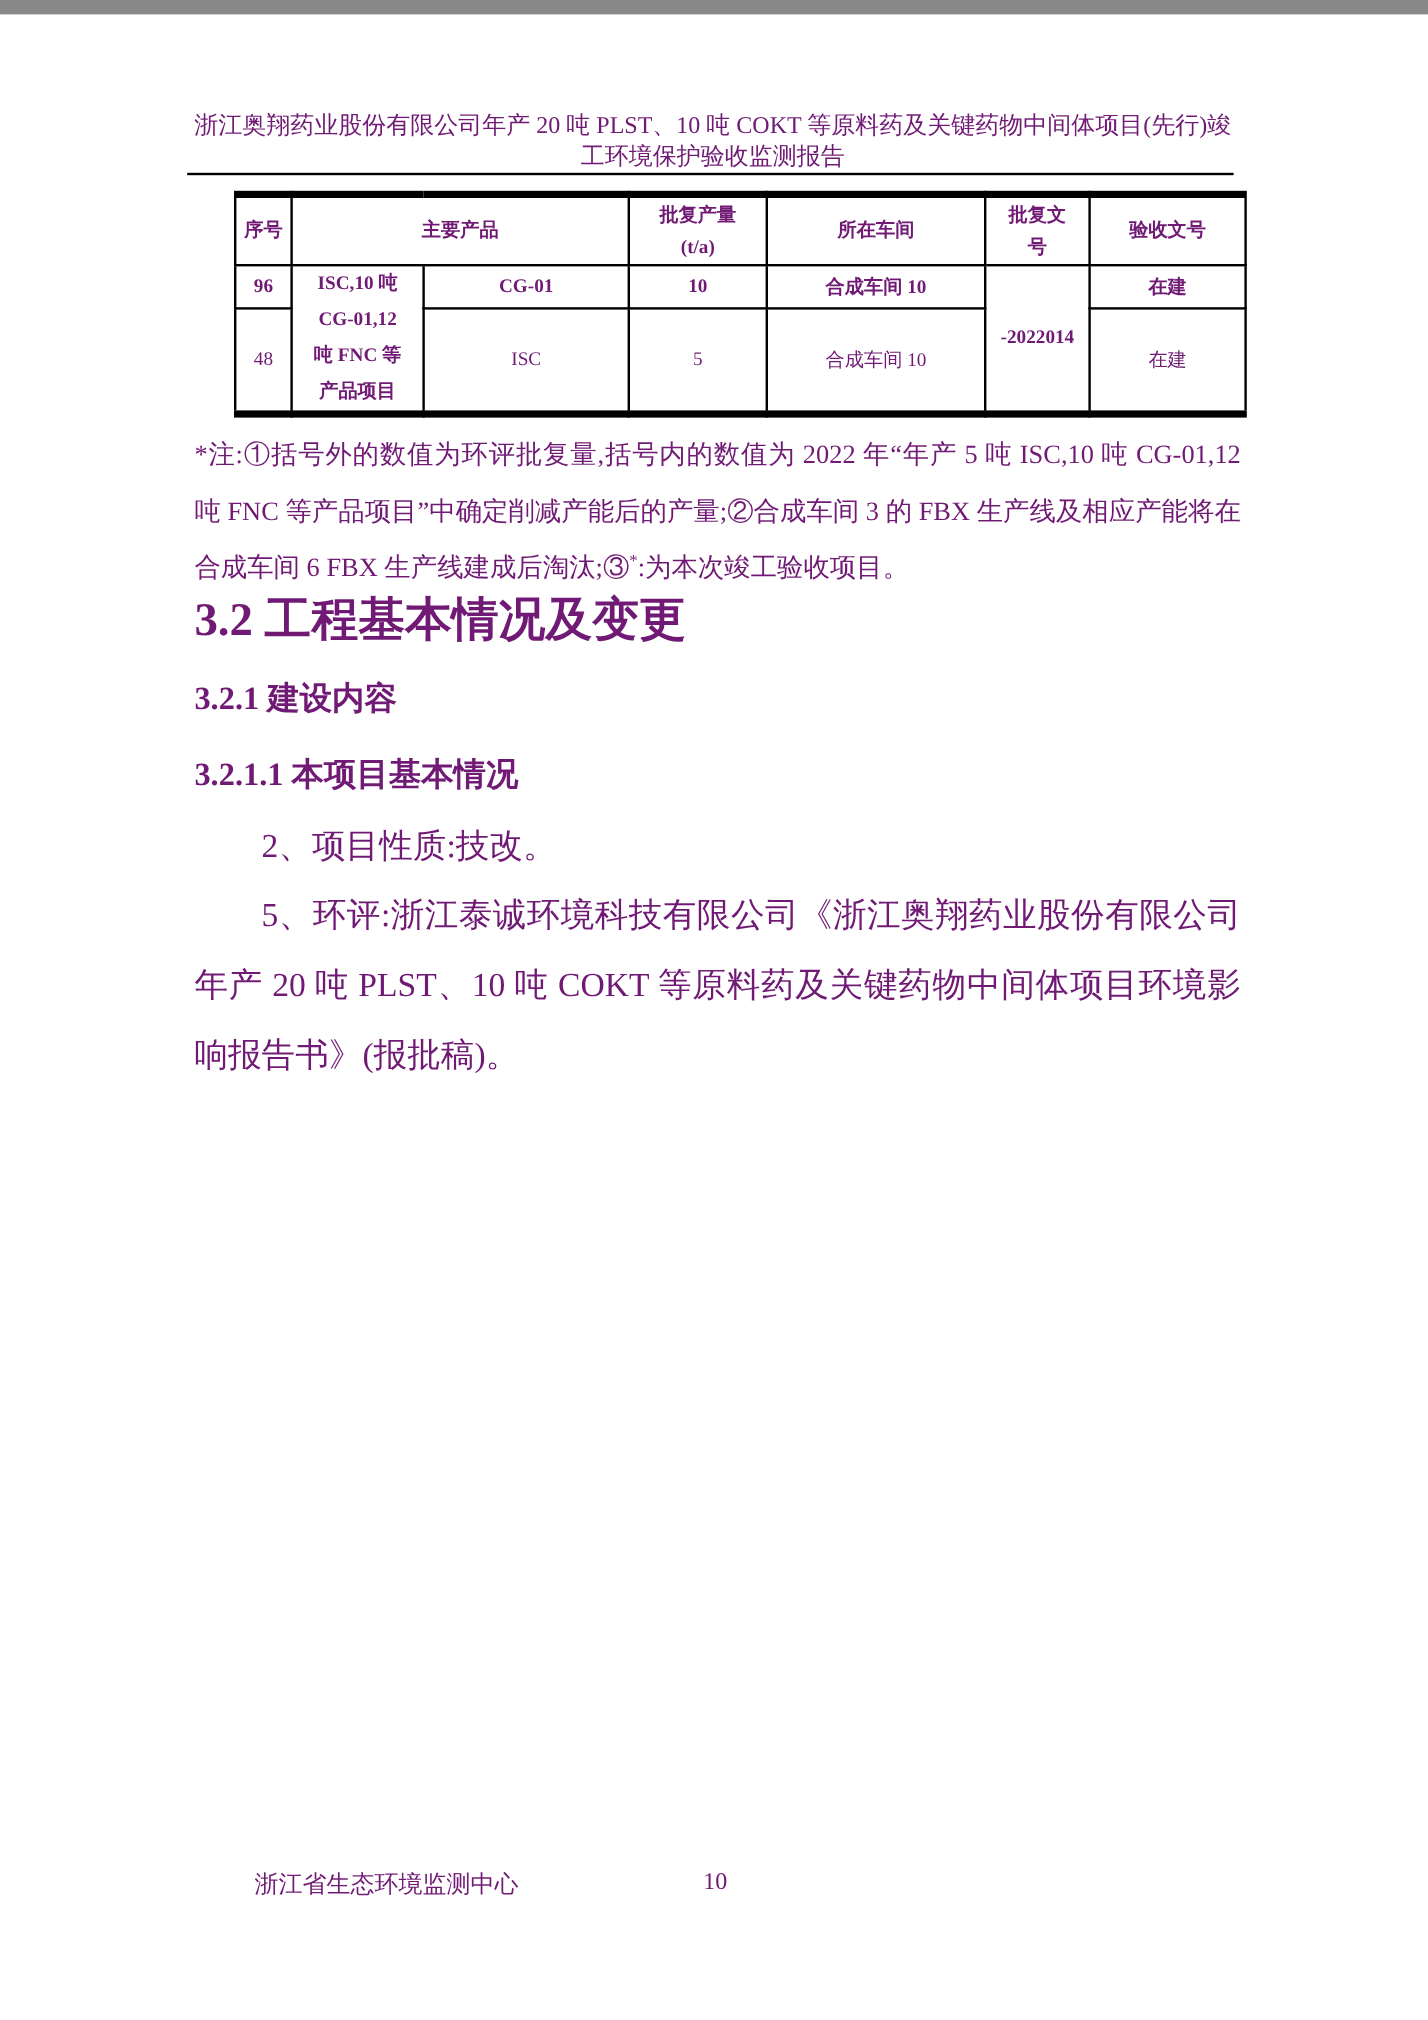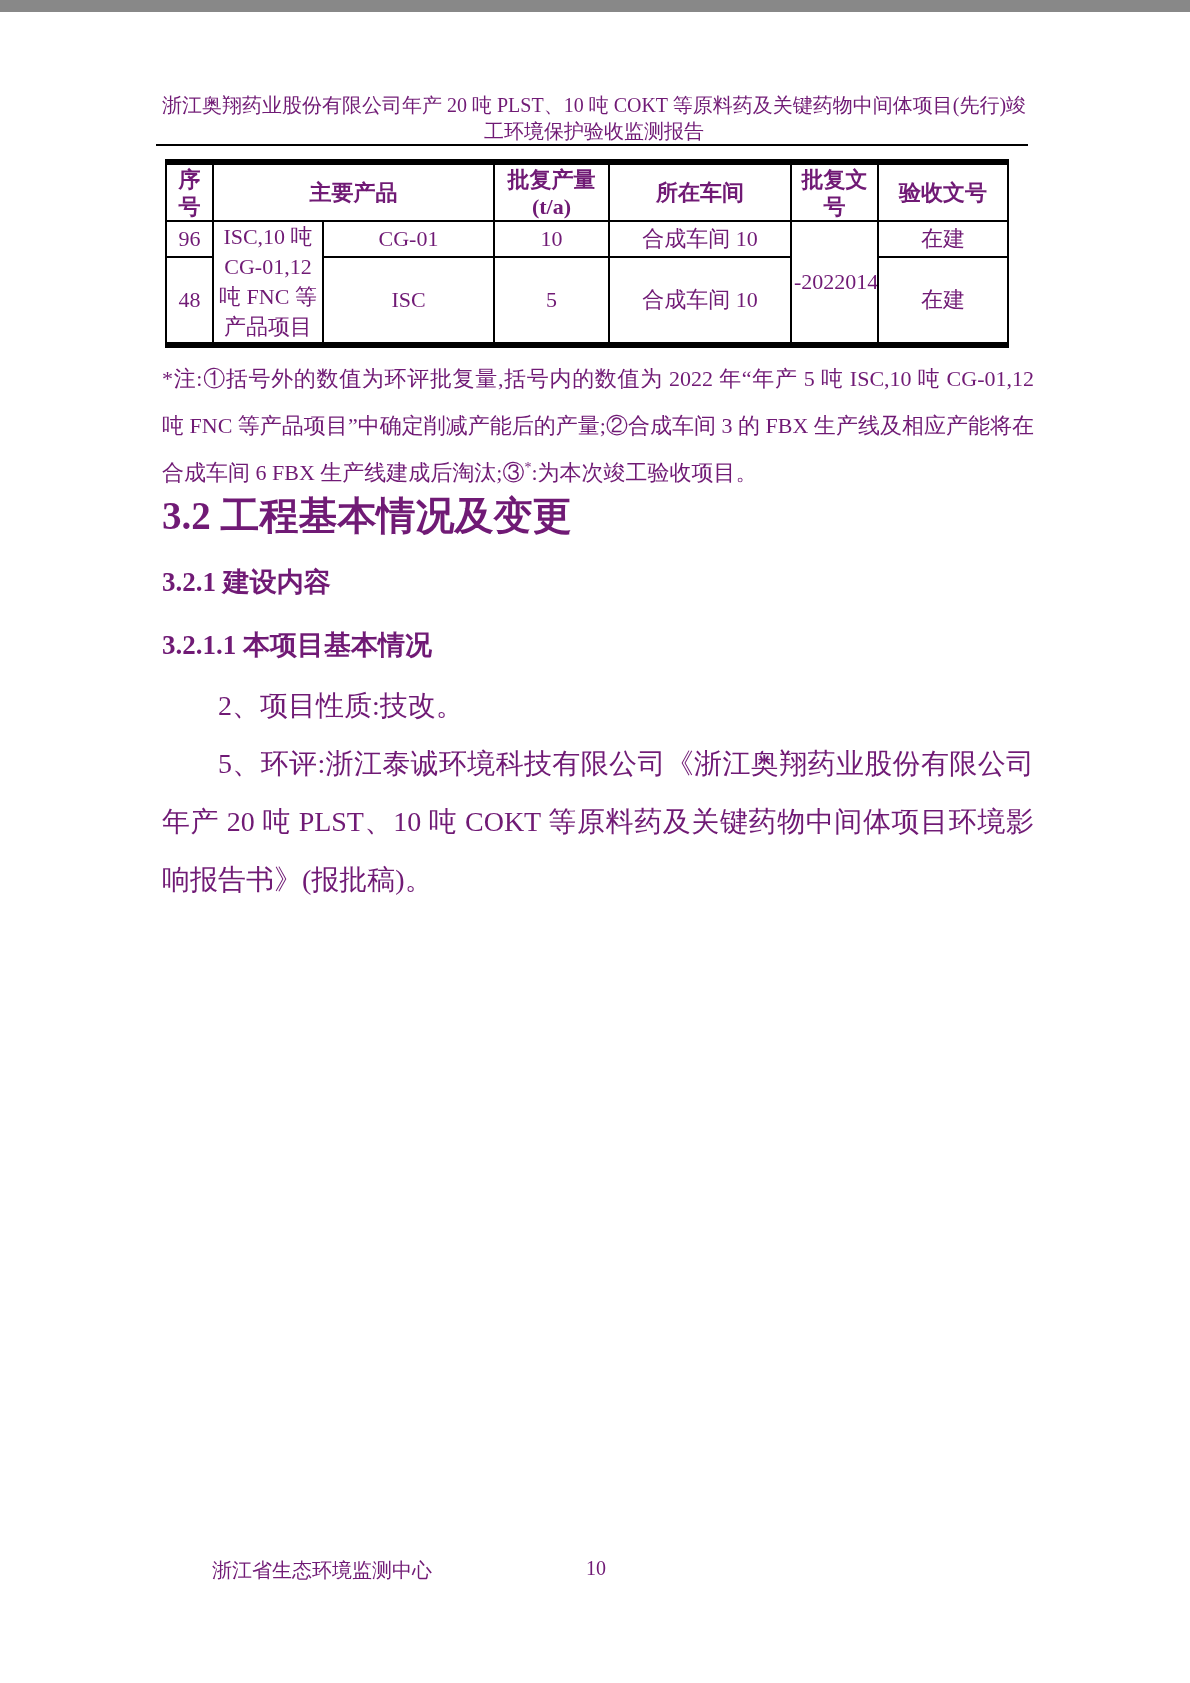--- a/index.html
+++ b/index.html
@@ -16,33 +16,33 @@
   .doc-header{
     position:absolute;top:80px;left:158px;width:872px;
     font-size:20px;line-height:26px;text-align:center;
   }
   .header-rule{
     position:absolute;top:132px;left:156px;width:872px;
     border-top:2px solid #000;height:0;
   }
   
   table.products{
-    position:absolute;top:147px;left:165px;width:842px;
+    position:absolute;top:147px;left:195px;width:842px;
     border-collapse:collapse;table-layout:fixed;
     border-top:6px solid #000;border-bottom:6px solid #000;
-    font-size:22px;
+    font-size:16px;
   }
   table.products th,table.products td{
     border:2px solid #000;
     text-align:center;vertical-align:middle;
     padding:0 2px;overflow:hidden;
   }
   table.products th{font-weight:bold;line-height:27px;}
   tr.hdr{height:59px;}
-  tr.r96{height:34px;}
+  tr.r96{height:34px;font-weight:bold;}
   tr.r97{height:83px;}
   .pre{white-space:pre-line;}
   td.prod-group{text-align:left;line-height:30px;padding-left:3px;}
   td.approval{vertical-align:top;padding-top:10px;line-height:26px;}
   
   .note{
     position:absolute;top:343px;left:162px;width:872px;
     font-size:22px;line-height:47px;text-align:justify;
   }
   .note .sup{font-size:14px;vertical-align:super;line-height:0;}

